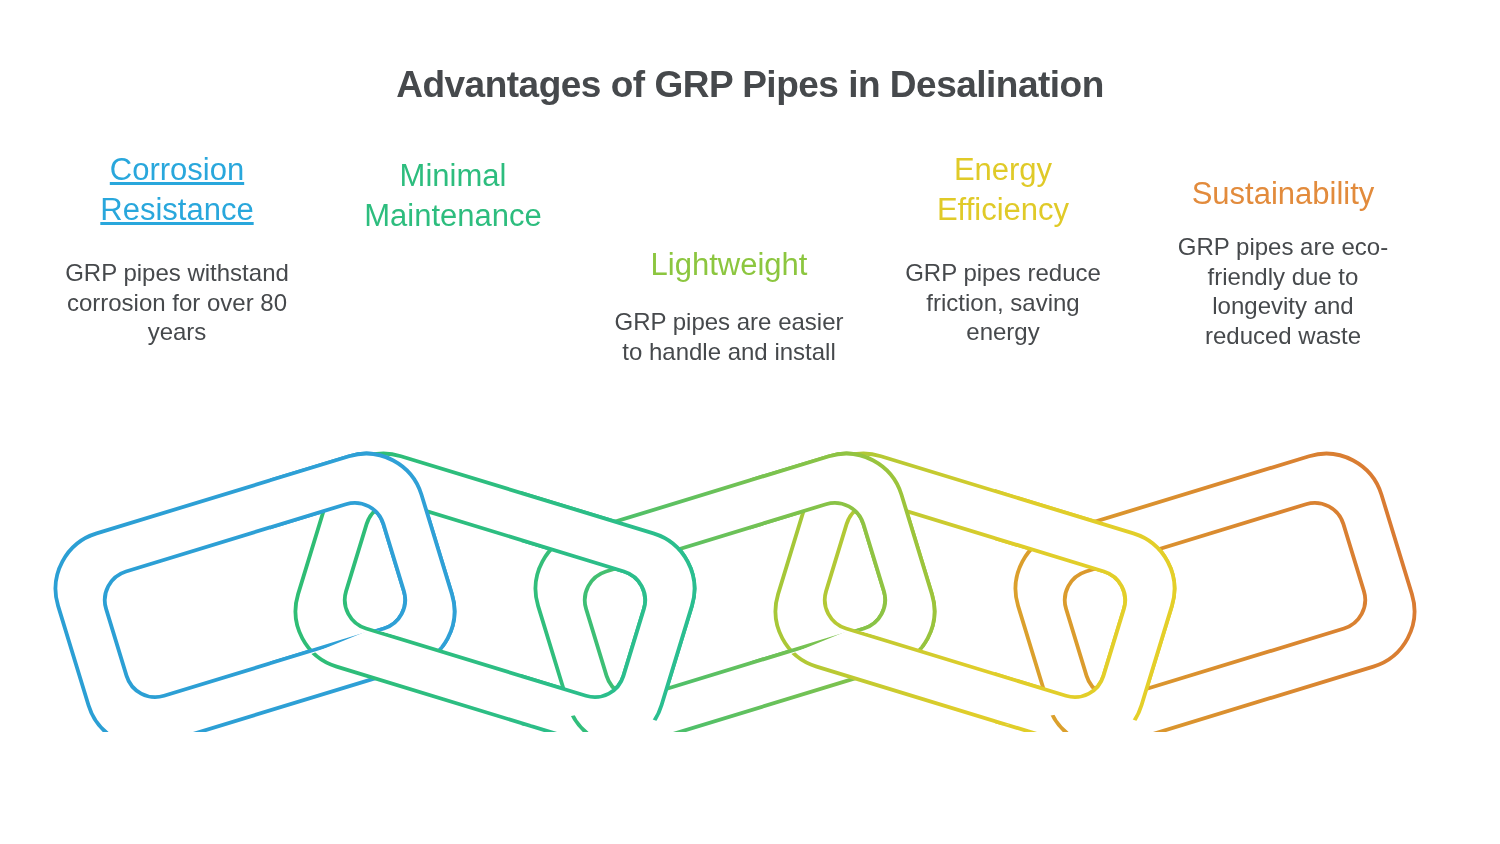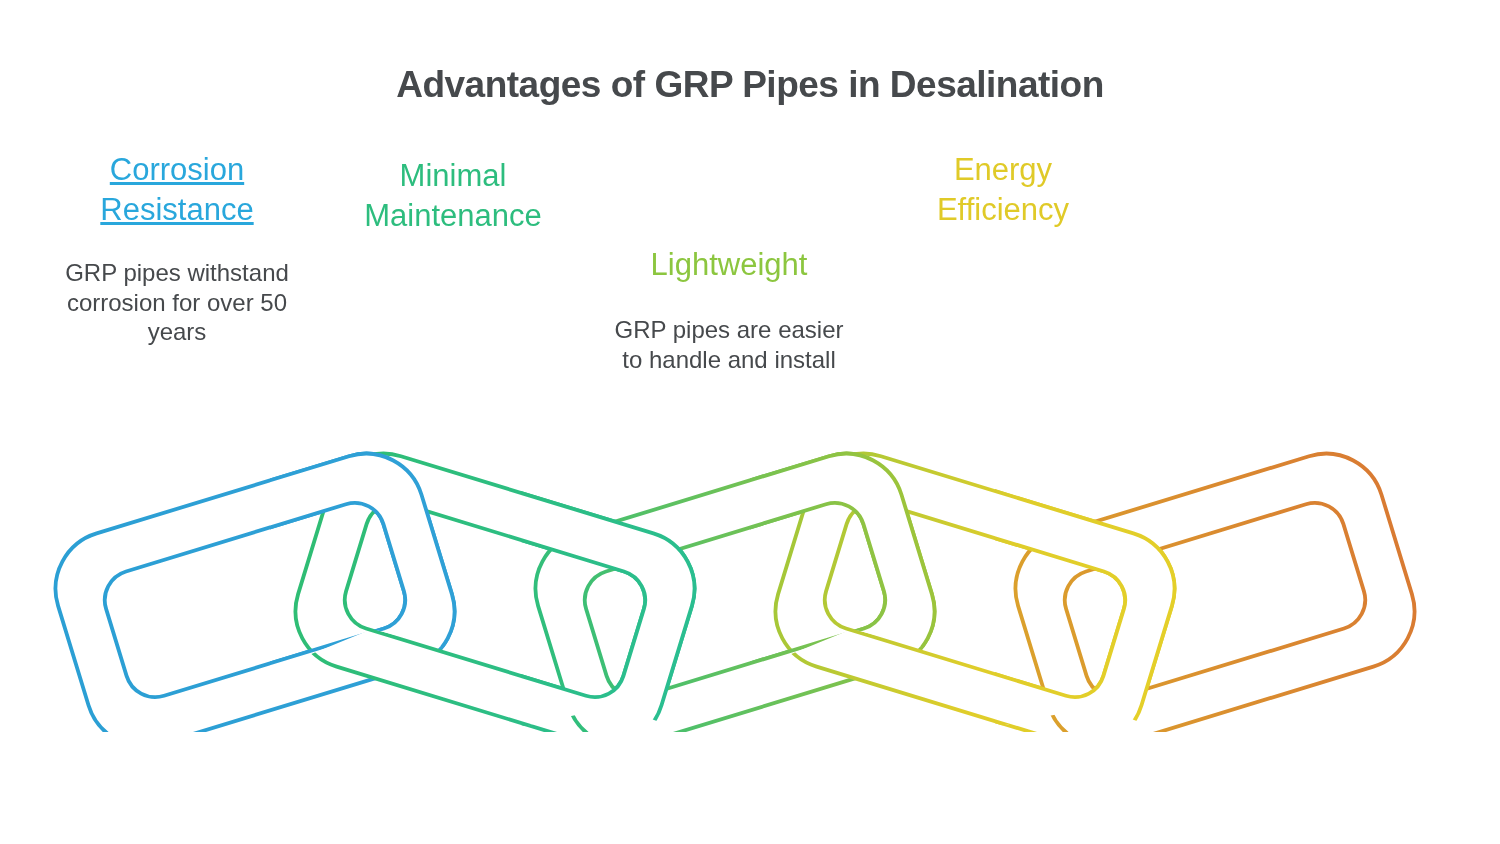--- a/index.html
+++ b/index.html
@@ -34,58 +34,68 @@
     line-height:29.5px;
     color:#46494C;
     white-space:pre-line;
   }
   .card-1{left:42px;  top:150px;}
   .card-2{left:318px; top:156px;}
   .card-3{left:594px; top:232px;}
   .card-4{left:868px; top:150px;}
   .card-5{left:1148px;top:174px;}
   .card-1 .body,.card-2 .body,.card-4 .body{margin-top:28px;}
-  .card-3 .body{margin-top:30px;}
+  .card-3 .body{margin-top:22px;}
   .card-5 .body{margin-top:18px;}
   .chain{
     position:absolute;
     left:0; top:0;
   }
 </style>
 </head>
 <body>
 
 <div class="canvas">
 
   <div class="title" style="color: rgb(70, 73, 76);">Advantages of GRP Pipes in Desalination</div>
 
   <div class="card card-1">
     <div class="heading" style="color: rgb(41, 167, 220); text-decoration: underline;">Corrosion
 Resistance</div>
     <div class="body">GRP pipes withstand
-corrosion for over 50
+corrosion for over 80
 years</div>
   </div>
 
   <div class="card card-2">
     <div class="heading" style="color: rgb(45, 189, 126);">Minimal
 Maintenance</div>
   </div>
 
   <div class="card card-3">
     <div class="heading" style="color: rgb(140, 198, 63); margin-top: 13px;">Lightweight</div>
     <div class="body">GRP pipes are easier
 to handle and install</div>
   </div>
 
   <div class="card card-4">
     <div class="heading" style="color: rgb(224, 202, 40);">Energy
 Efficiency</div>
+    <div class="body">GRP pipes reduce
+friction, saving
+energy</div>
   </div>
 
+  <div class="card card-5">
+    <div class="heading" style="color: rgb(226, 139, 60);">Sustainability</div>
+    <div class="body">GRP pipes are eco-
+friendly due to
+longevity and
+reduced waste</div>
+  </div>
 
   <svg class="chain" width="1500" height="844" viewBox="0 0 1500 844">
     <defs>
       <linearGradient id="lg1" gradientUnits="userSpaceOnUse" x1="-190" y1="0" x2="190" y2="0">
         <stop offset="0" stop-color="#2B9FD4"></stop>
         <stop offset="1" stop-color="#2FA0D6"></stop>
       </linearGradient>
       <linearGradient id="lg2" gradientUnits="userSpaceOnUse" x1="-190" y1="0" x2="190" y2="0">
         <stop offset="0" stop-color="#2FBD74"></stop>
         <stop offset="1" stop-color="#2ABE90"></stop>

